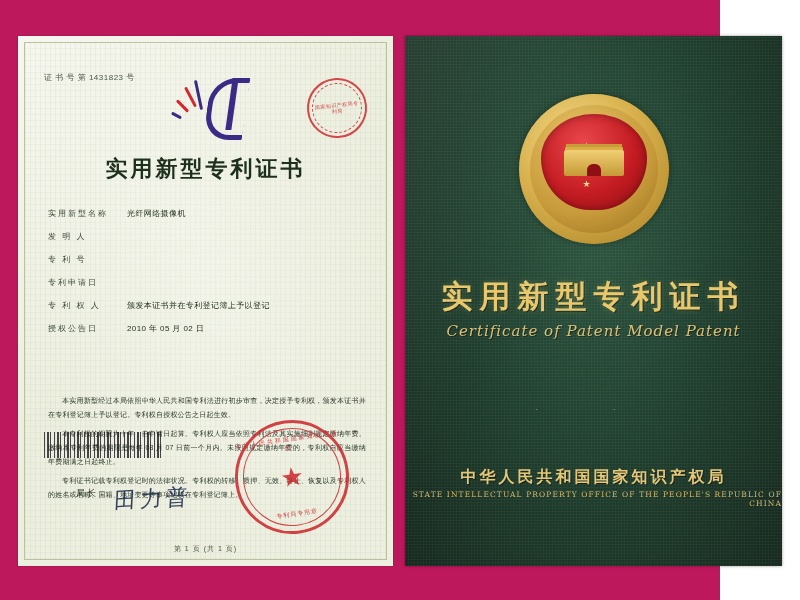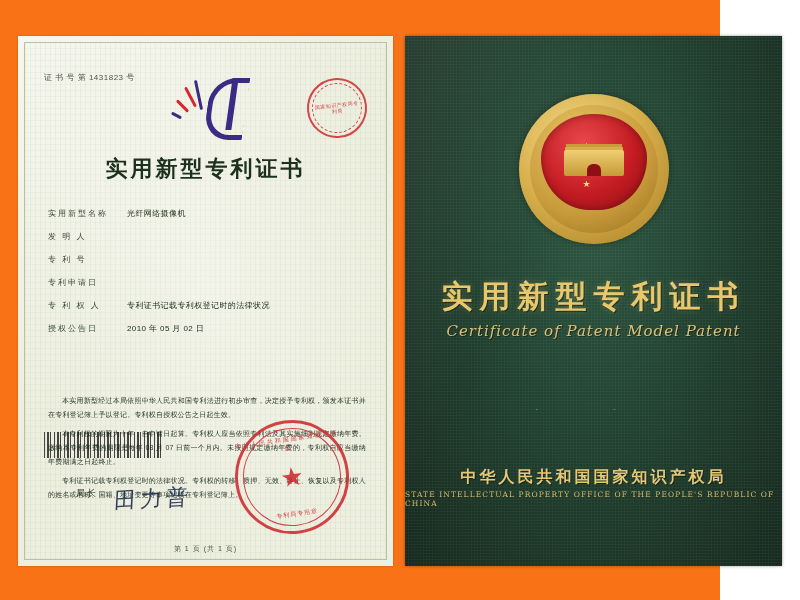--- a/index.html
+++ b/index.html
@@ -10,21 +10,21 @@
   body {
     width: 800px;
     height: 600px;
     font-family: "Liberation Sans", sans-serif;
     overflow: hidden;
   }
   .page {
     position: relative;
     width: 720px;
     height: 600px;
-    background: #f97316;
+    background: #be185d;
   }
 
   
   .cert-left {
     position: absolute;
     left: 18px;
     top: 36px;
     width: 375px;
     height: 530px;
     background: #eef0e2;
@@ -417,21 +417,21 @@
     font-size: 16px;
     font-weight: bold;
     letter-spacing: 3px;
     color: #e5c777;
     text-shadow: 1px 1px 0 rgba(0,0,0,0.4);
   }
   .cover-office-en {
     position: absolute;
     left: 0; right: 0;
     bottom: 58px;
-    text-align: left;
+    text-align: right;
     font-family: "DejaVu Serif", serif;
     font-size: 7.5px;
     letter-spacing: 1.1px;
     color: #d3b86d;
   }
 </style>
 </head>
 <body>
 
 <div class="page">
@@ -466,21 +466,21 @@
         <div class="field-label">发 明 人</div>
       </div>
       <div class="field-row">
         <div class="field-label">专 利 号</div>
       </div>
       <div class="field-row">
         <div class="field-label">专利申请日</div>
       </div>
       <div class="field-row">
         <div class="field-label">专 利 权 人</div>
-        <div class="field-value">专利证书记载专利权登记时的法律状况</div>
+        <div class="field-value">颁发本证书并在专利登记簿上予以登记</div>
       </div>
       <div class="field-row">
         <div class="field-label">授权公告日</div>
         <div class="field-value">2010 年 05 月 02 日</div>
       </div>
     </div>
 
     <div class="body-text">
       <p>本实用新型经过本局依照中华人民共和国专利法进行初步审查，决定授予专利权，颁发本证书并在专利登记簿上予以登记。专利权自授权公告之日起生效。</p>
       <p>本专利权的期限为十年，自申请日起算。专利权人应当依照专利法及其实施细则规定缴纳年费。缴纳本专利年费的期限是每年 08 月 07 日前一个月内。未按照规定缴纳年费的，专利权自应当缴纳年费期满之日起终止。</p>

